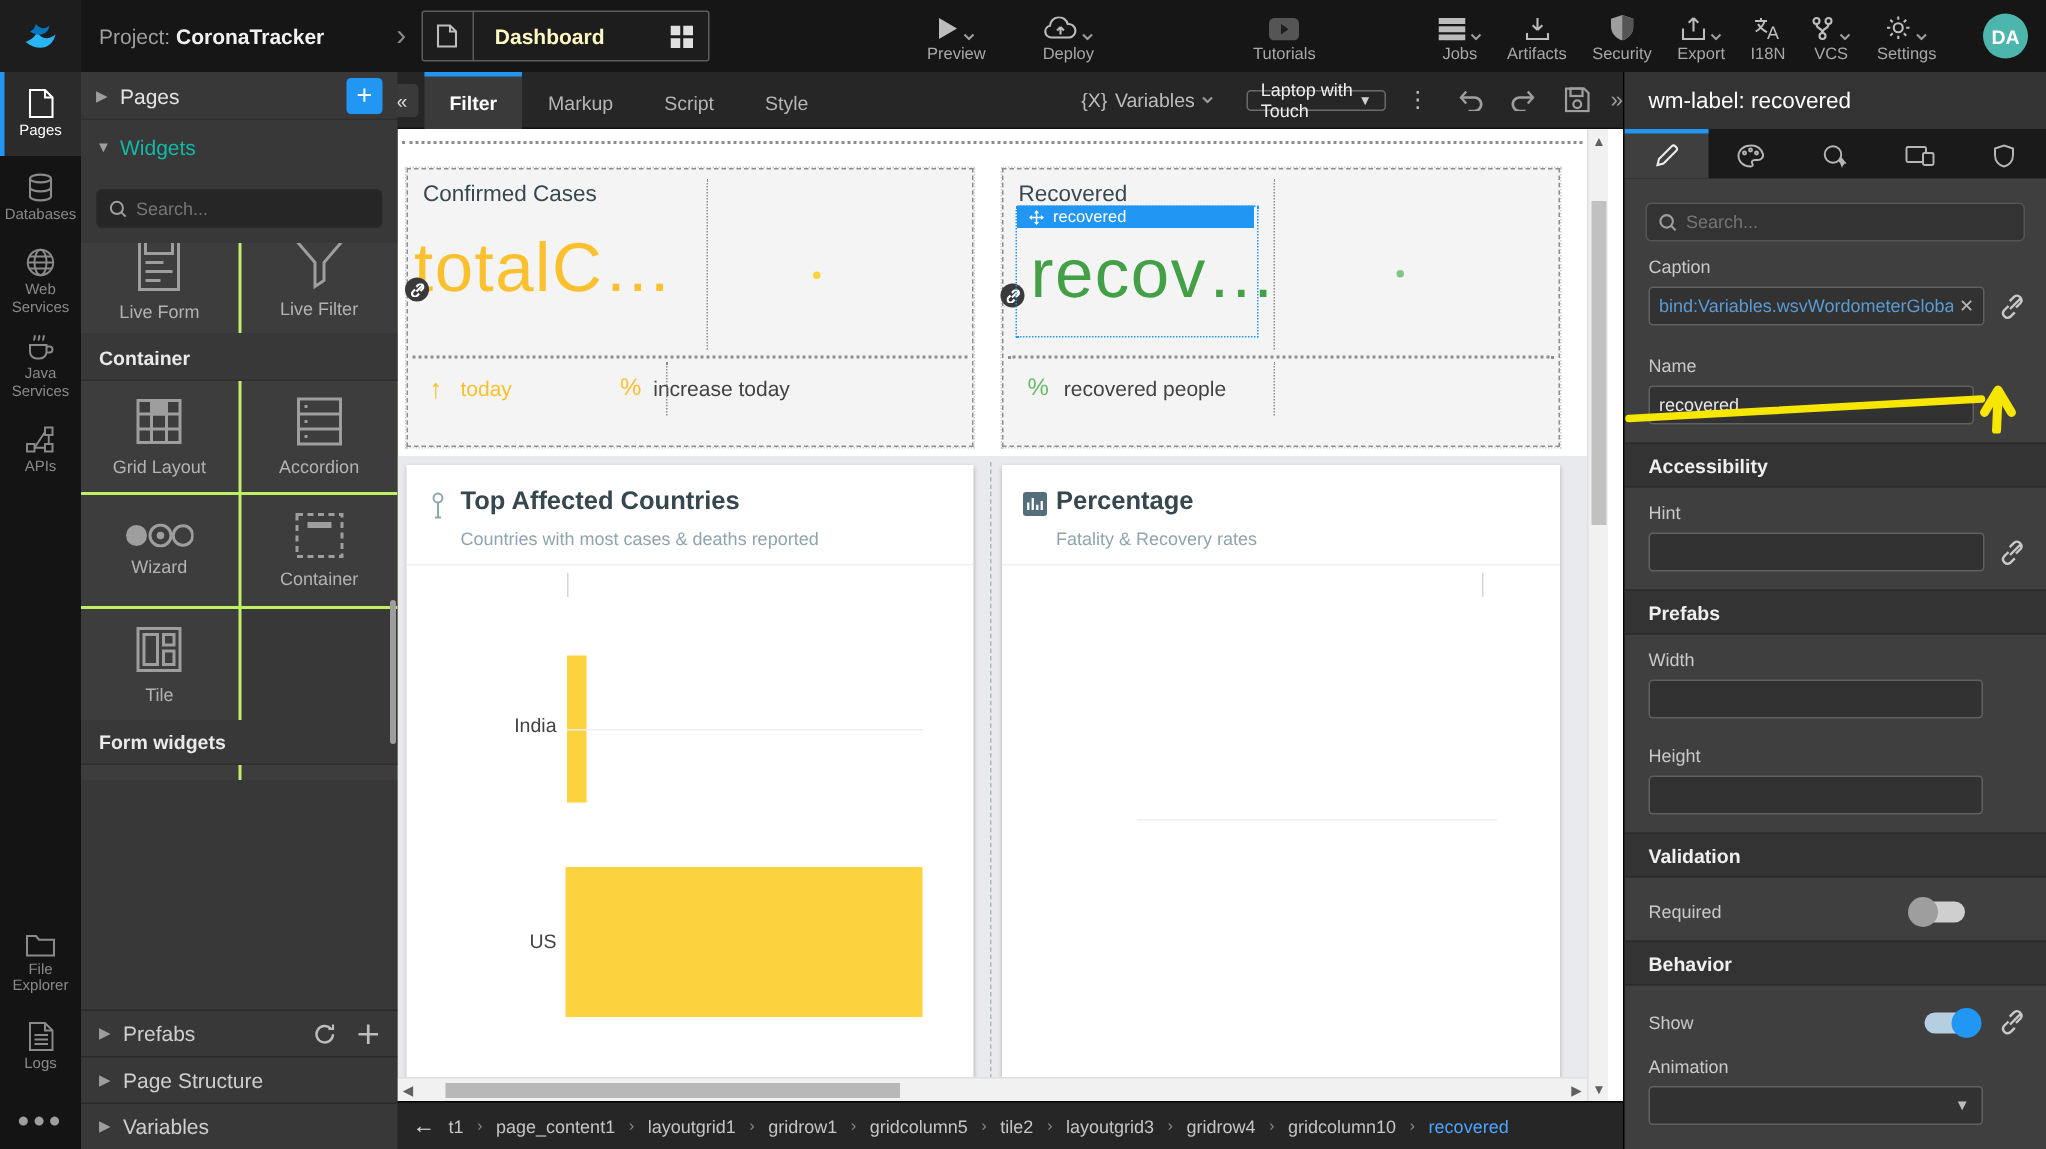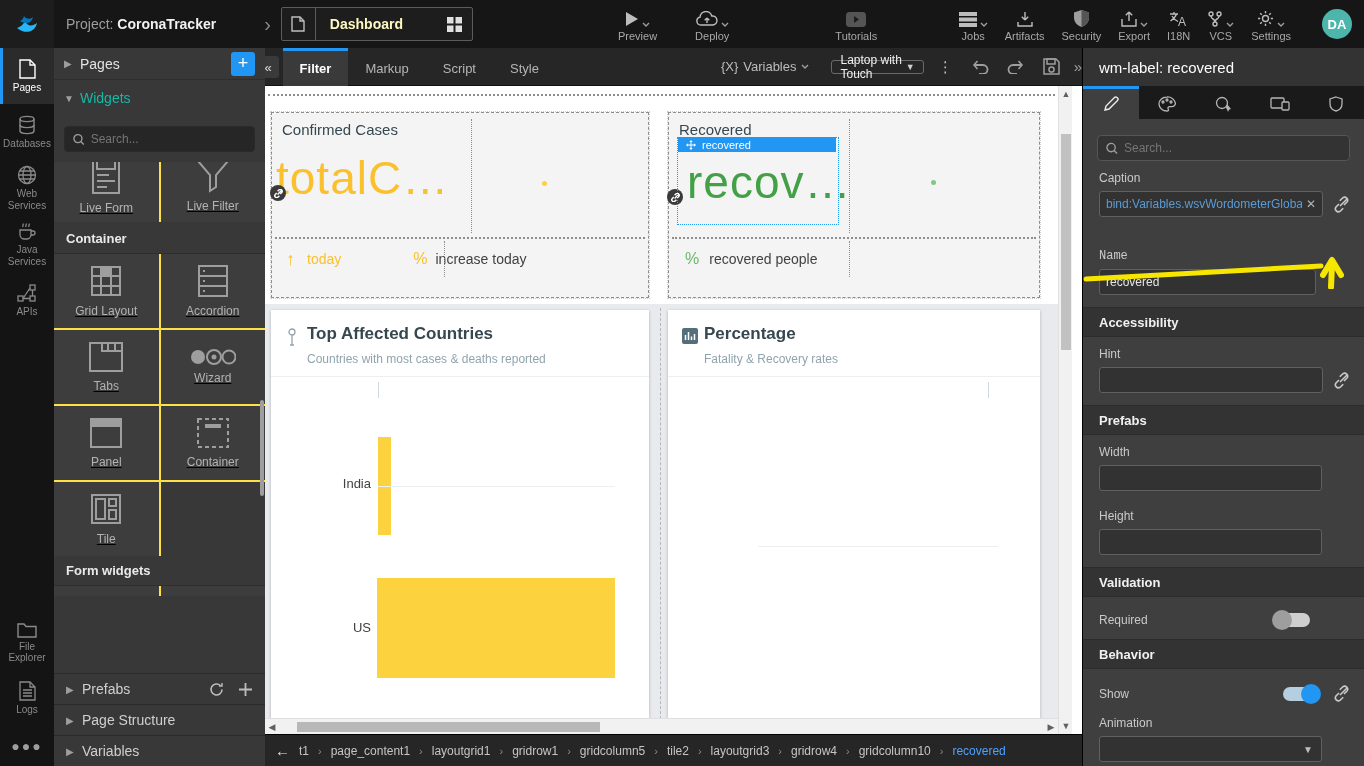--- a/index.html
+++ b/index.html
@@ -26,21 +26,21 @@
   .rail-it.active{background:#2b2b2b;border-left:3px solid #2196f3;color:#fff;}
   .rail-dots{color:#9e9e9e;font-size:14px;letter-spacing:2px;text-align:center;margin:12px 0;}
   
   .lp{position:absolute;left:54px;top:48px;width:211px;height:718px;background:#383838;display:flex;flex-direction:column;overflow:hidden;z-index:10;}
   .lp-row{height:32px;min-height:32px;display:flex;align-items:center;padding:0 10px;color:#e3e3e3;font-size:14px;border-bottom:1px solid #2e2e2e;}
   .lp-row .car{color:#9e9e9e;font-size:10px;width:16px;}
   .plusbtn{margin-left:auto;width:24px;height:24px;border-radius:3px;background:#2196f3;color:#fff;font-size:18px;display:flex;align-items:center;justify-content:center;cursor:pointer;}
   .searchbox{margin:10px;height:26px;min-height:26px;background:#262626;border:1px solid #2a2a2a;border-radius:4px;display:flex;align-items:center;padding:0 8px;color:#8a8a8a;gap:6px;}
   .searchbox input{background:transparent;border:none;outline:none;color:#cfcfcf;font-size:12px;width:100%;}
   .wclip{overflow:hidden;height:62px;min-height:62px;}
-  .wgrid{display:grid;grid-template-columns:1fr 1fr;gap:2px;background:#fde047;text-decoration:underline;}
+  .wgrid{display:grid;grid-template-columns:1fr 1fr;gap:2px;background:#bef264;}
   .wtile{height:74px;background:#3d3d3d;display:flex;flex-direction:column;align-items:center;justify-content:center;color:#9e9e9e;cursor:grab;}
   .wtile .wl{font-size:12px;color:#b3b3b3;margin-top:6px;}
   .wsec{height:30px;min-height:30px;display:flex;align-items:center;padding-left:12px;font-size:13px;font-weight:bold;color:#eaeaea;border-bottom:1px solid #2e2e2e;}
   .lp-foot{margin-top:auto;}
   .lp-frow{height:31px;display:flex;align-items:center;padding:0 12px;color:#cfcfcf;font-size:14px;border-top:1px solid #2a2a2a;cursor:pointer;}
   .lp-frow .car{color:#9e9e9e;font-size:10px;width:16px;}
   .lp-frow .fic{margin-left:auto;display:flex;gap:14px;color:#bdbdbd;}
   .lp-scroll{position:absolute;right:1px;top:352px;width:4px;height:96px;background:#9e9e9e;border-radius:2px;}
   
   .center{position:absolute;left:265px;top:48px;width:817px;height:718px;background:#262626;}
@@ -361,41 +361,27 @@
       <span class="wl">Grid Layout</span>
     </div>
     <div class="wtile">
       <svg width="32" height="34" viewBox="0 0 32 34" fill="none" stroke="#9e9e9e" stroke-width="2">
           <rect x="2" y="2" width="28" height="30"></rect>
           <path d="M2 12h28M2 22h28M6 7h2M6 17h2M6 27h2"></path>
         </svg>
       <span class="wl">Accordion</span>
     </div>
     <div class="wtile">
-      <svg width="36" height="32" viewBox="0 0 36 32" fill="none" stroke="#9e9e9e" stroke-width="2">
-          <rect x="2" y="2" width="32" height="28"></rect>
-          <path d="M14 2v8h20M20 2v8M27 2v8"></path>
-        </svg>
-      <span class="wl">Tabs</span>
-    </div>
-    <div class="wtile">
       <svg width="46" height="16" viewBox="0 0 46 16">
           <circle cx="8" cy="8" r="7" fill="#9e9e9e"></circle>
           <circle cx="24" cy="8" r="7" fill="none" stroke="#9e9e9e" stroke-width="2"></circle>
           <circle cx="24" cy="8" r="2.5" fill="#9e9e9e"></circle>
           <circle cx="39" cy="8" r="6.5" fill="none" stroke="#9e9e9e" stroke-width="2"></circle>
         </svg>
       <span class="wl">Wizard</span>
-    </div>
-    <div class="wtile">
-      <svg width="34" height="32" viewBox="0 0 34 32" fill="none" stroke="#9e9e9e" stroke-width="2">
-          <rect x="2" y="2" width="30" height="28"></rect>
-          <rect x="2" y="2" width="30" height="7" fill="#9e9e9e"></rect>
-        </svg>
-      <span class="wl">Panel</span>
     </div>
     <div class="wtile">
       <svg width="34" height="32" viewBox="0 0 34 32" fill="none" stroke="#9e9e9e" stroke-width="2" stroke-dasharray="4 3">
           <rect x="2" y="2" width="30" height="28"></rect>
           <rect x="9" y="7" width="16" height="4" fill="#9e9e9e" stroke="none"></rect>
         </svg>
       <span class="wl">Container</span>
     </div>
     <div class="wtile">
       <svg width="34" height="34" viewBox="0 0 34 34" fill="none" stroke="#9e9e9e" stroke-width="2">
@@ -650,21 +636,21 @@
         <span class="bindtxt">bind:Variables.wsvWordometerGlobal.c</span>
         <span class="xbtn">✕</span>
       </div>
       <span class="linkic">
           <svg width="17" height="17" viewBox="0 0 17 17" fill="none" stroke="currentColor" stroke-width="1.6">
             <path d="M7 10L14.5 2.5M6 8l-3 3a3 3 0 004.2 4.2l3-3M11 9l3-3A3 3 0 009.8 1.8l-3 3"></path>
           </svg>
         </span>
     </div>
 
-    <div class="flabel" style="margin-top:32px;font-family:Liberation Mono, monospace;">Name</div>
+    <div class="flabel" style="margin-top:20px;">Name</div>
     <div class="frow" style="margin-right:48px;">
       <input class="finput" value="recovered" style="">
     </div>
 
     <div class="isec">Accessibility</div>
     <div class="flabel">Hint</div>
     <div class="frow">
       <input class="finput" style="">
       <span class="linkic">
           <svg width="17" height="17" viewBox="0 0 17 17" fill="none" stroke="currentColor" stroke-width="1.6">

